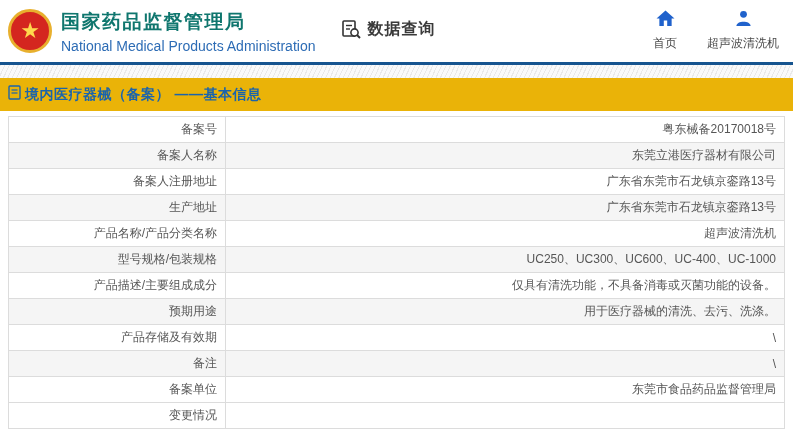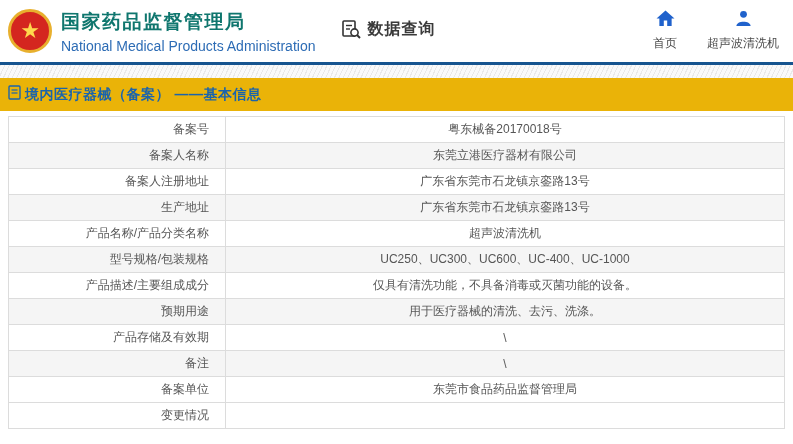--- a/index.html
+++ b/index.html
@@ -26,24 +26,24 @@
   .hatch { height:13px;
     background:repeating-linear-gradient(115deg,#e9e9e9 0 1px,#fafafa 1px 4px); }
 
   
   .title-bar { height:33px; background:#eab308; display:flex; align-items:center; padding-left:8px; }
   .page-title { font-size:14px; font-weight:bold; color:#1a64ad; margin-left:4px; letter-spacing:0.5px; }
 
   
   .table-wrap { padding:5px 8px 0 8px; }
   table { width:777px; border-collapse:collapse; table-layout:fixed; }
-  td { border:1px solid #dcdcdc; font-size:12px; color:#565656; padding:4px 16px; height:23px; }
+  td { border:1px solid #dcdcdc; font-size:12px; color:#565656; padding:4px 8px; height:23px; }
   td.label-cell { width:217px; text-align:right; background:transparent; }
   tr.alt { background:#f5f5f5;margin-left:25px; }
-  td.value-cell { text-align:center; }
+  td.value-cell { text-align:right; }
 </style>
 </head>
 <body>
 
 <div class="header">
   <div class="logo-group">
     <div class="emblem">★</div>
     <div class="agency">
       <div class="agency-cn">国家药品监督管理局</div>
       <div class="agency-en">National Medical Products Administration</div>

